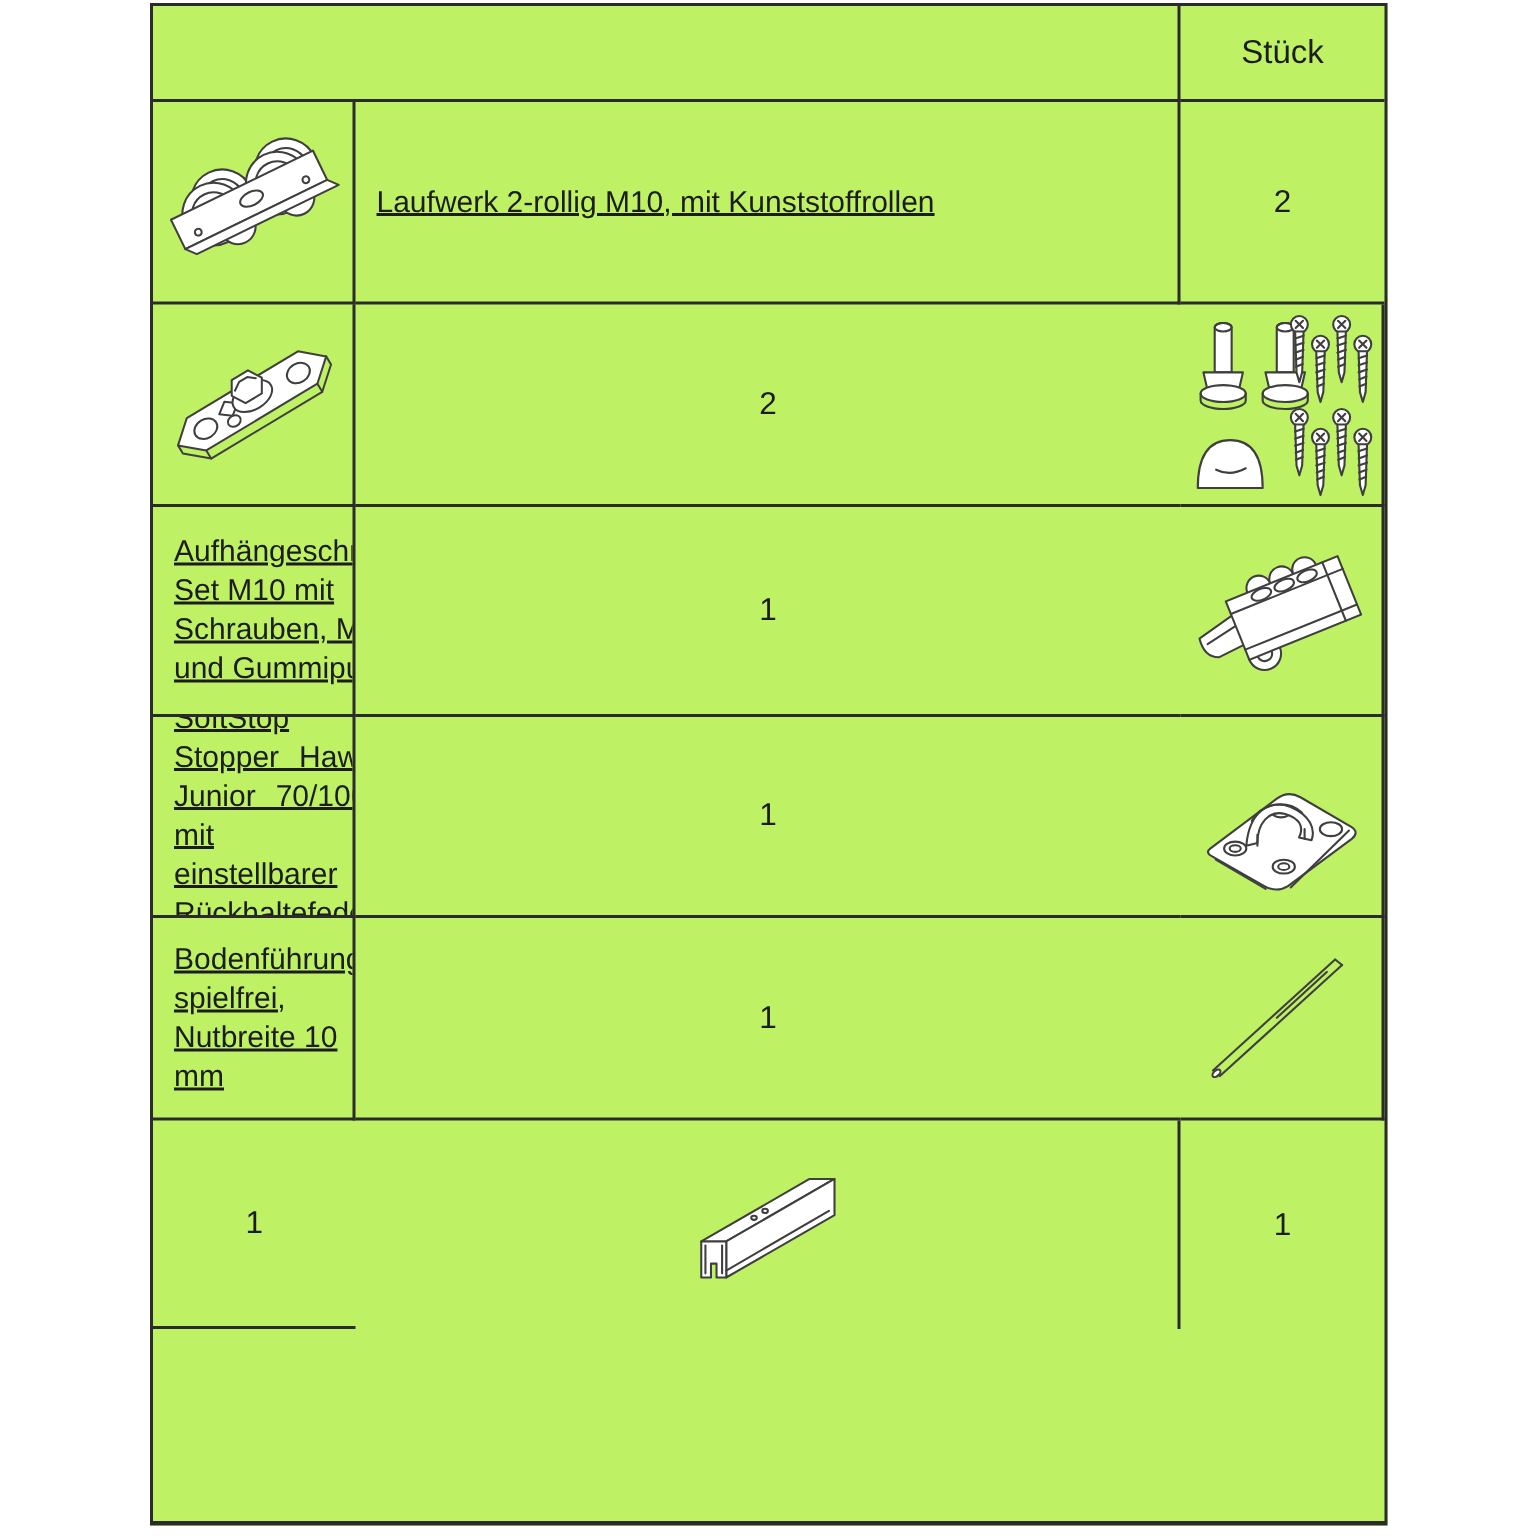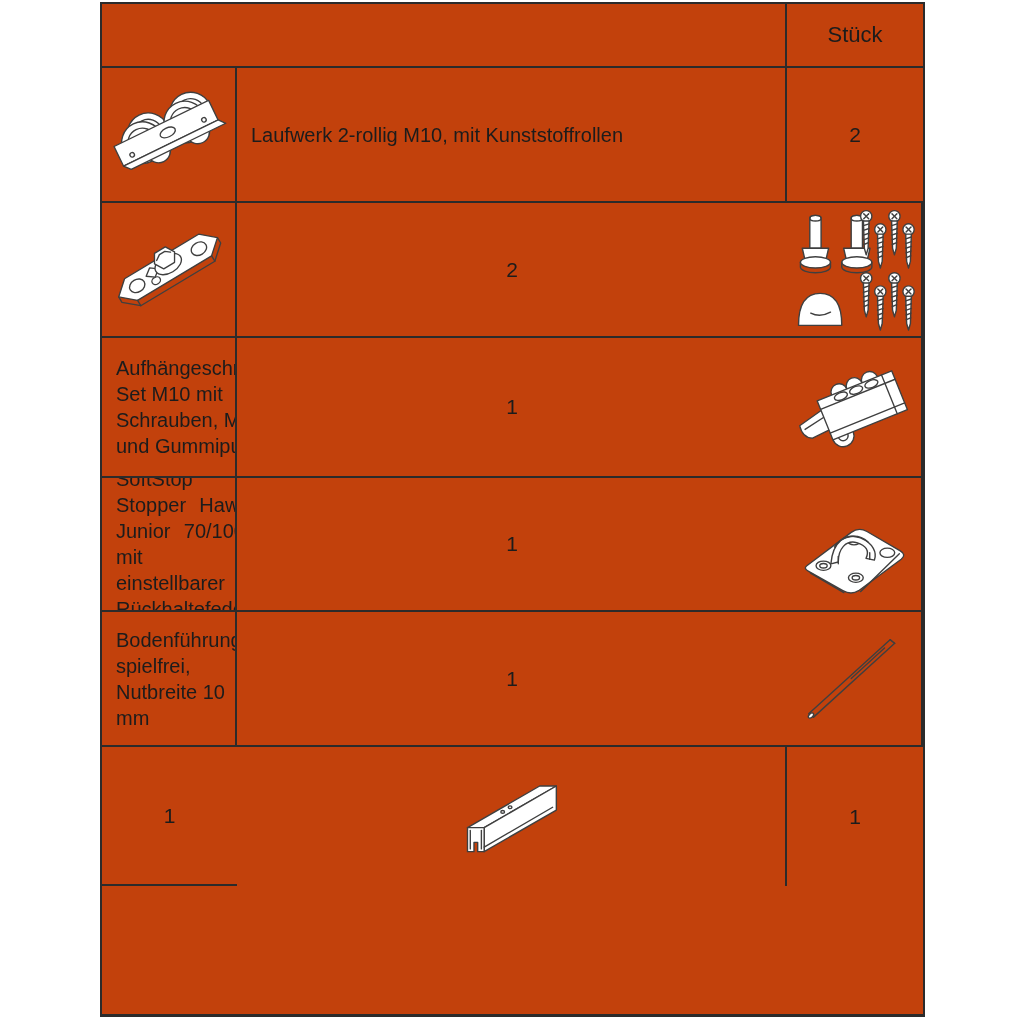--- a/index.html
+++ b/index.html
@@ -8,36 +8,36 @@
     font-family:"Liberation Sans", sans-serif;color:#1c1c1c;
     -webkit-font-smoothing:antialiased;
   }
   .parts-table{
     position:absolute;left:100px;top:2px;width:825px;height:1015px;
     box-sizing:border-box;
     border:2px solid #2b2b2b;border-bottom-width:3px;
     display:grid;
     grid-template-columns:135px 550px 1fr;
     grid-template-rows:64px 135px 135px 140px 134px 135px 139px 1fr;
-    background:#c2410c;
+    background:#bef264;
   }
   .cell{
     box-sizing:border-box;
     border-right:2px solid #2b2b2b;
     border-bottom:2px solid #2b2b2b;
     display:flex;align-items:center;
     overflow:hidden;
   }
   .h-merged{grid-column:1 / 3;}
   .h-qty,.qty-cell{border-right:none;justify-content:center;}
   .h-qty{font-size:22px;}
   .qty-cell{font-size:21px;}
   .last{border-bottom:none;}
   .img-cell{justify-content:center;padding:3px;}
-  .desc-cell{padding:6px 10px 6px 14px;font-size:20px;line-height:1.3;}
+  .desc-cell{padding:6px 10px 6px 14px;font-size:20px;line-height:1.3;text-decoration:underline;}
   .desc{display:block;}
   .desc-narrow{max-width:448px;}
   .desc-justify{text-align:justify;width:504px;}
   svg{display:block;}
   .art{stroke:#3f3f3f;fill:none;stroke-width:1.5;stroke-linejoin:round;stroke-linecap:round;}
   .wf{fill:#ffffff;}
 </style>
 </head>
 <body>
 

